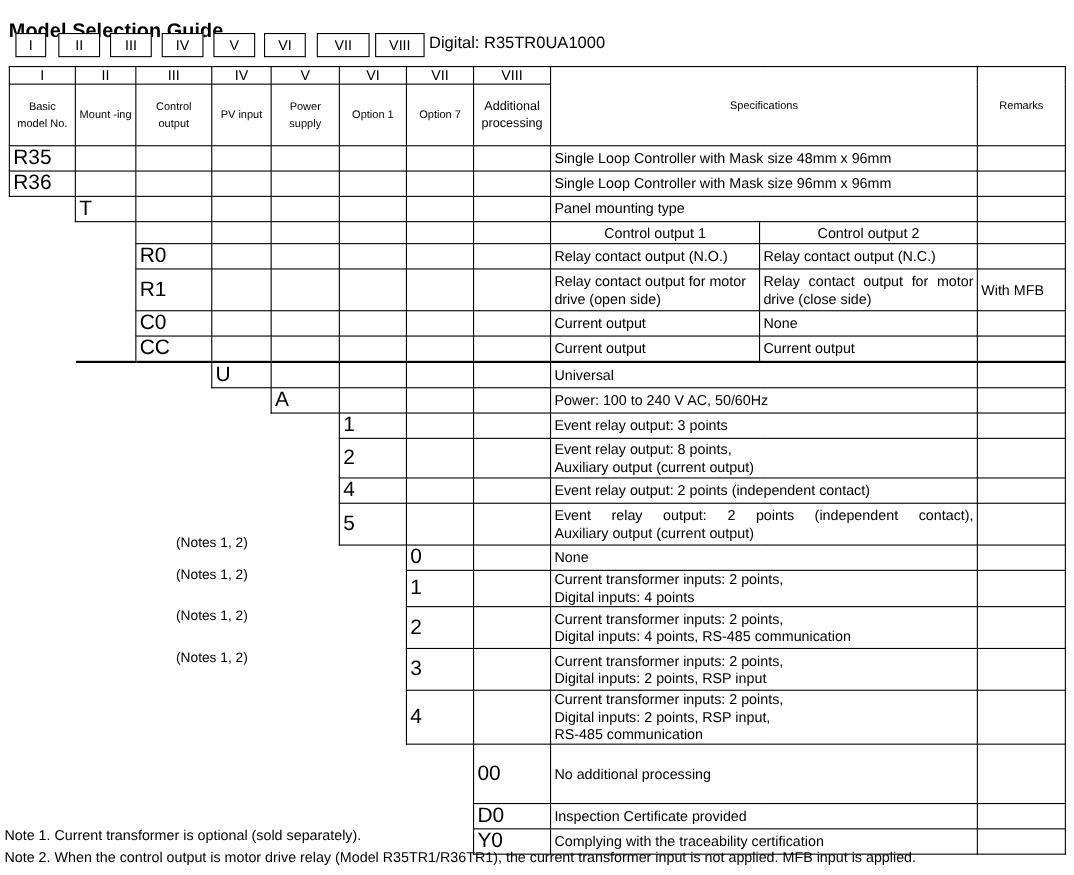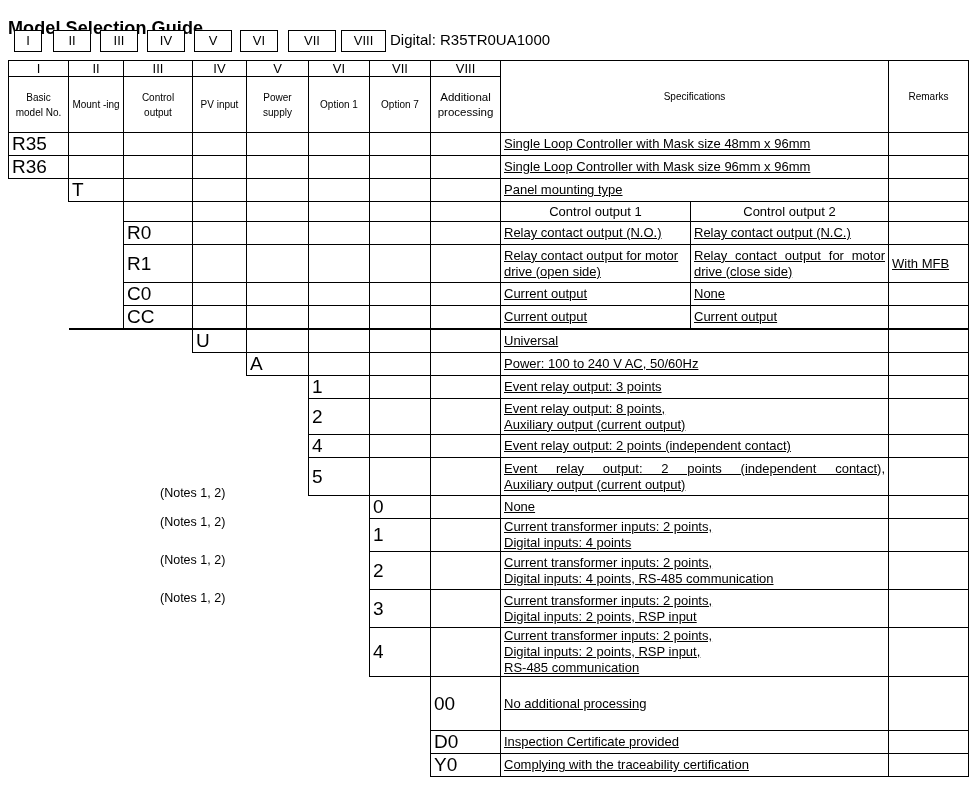--- a/index.html
+++ b/index.html
@@ -82,21 +82,20 @@
     font-weight: bold;
     font-size: 10px;
     line-height: 15px;
     height: 56px;
   }
   .hdr-name.small { font-size: 11.5px; }
   .spec {
     text-align: left;
     padding-left: 5px;
     line-height: 16px;
-    text-decoration: underline;
   }
   .spec.just { text-align: justify; text-align-last: left; }
   .spec.just > span { display: block; }
   .code {
     text-align: left;
     font-weight: bold;
     font-size: 19px;
   }
   .thick-top { border-top: 2px solid #000 !important; }
 
@@ -467,14 +466,18 @@
       </tbody>
   </table>
 
   <div id="noterefs">
       <div class="noteref" style="left: 160px; width: 210px; top: 486px;">(Notes 1, 2)</div>
       <div class="noteref" style="left: 160px; width: 210px; top: 515px;">(Notes 1, 2)</div>
       <div class="noteref" style="left: 160px; width: 210px; top: 553px;">(Notes 1, 2)</div>
       <div class="noteref" style="left: 160px; width: 210px; top: 591px;">(Notes 1, 2)</div>
     </div>
 
+  <div id="notes">
+      <div>Note 1. Current transformer is optional (sold separately).</div>
+      <div>Note 2. When the control output is motor drive relay (Model R35TR1/R36TR1), the current transformer input is not applied. MFB input is applied.</div>
+    </div>
 
 </div>
 
 </body></html>

